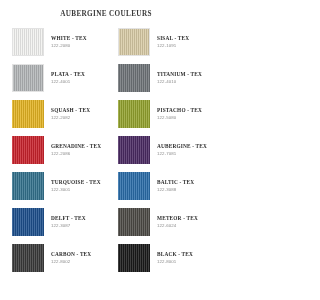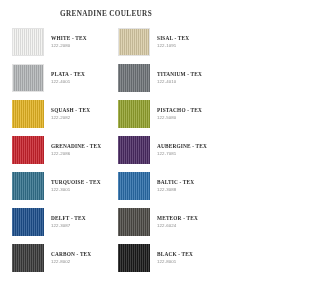--- a/index.html
+++ b/index.html
@@ -107,21 +107,21 @@
     color: #8a8a8a;
     margin-top: 1.5px;
     white-space: nowrap;
   }
 </style>
 </head>
 <body>
 
 <div class="sheet">
 
-  <div class="sheet-title">GRENADINE COULEURS</div>
+  <div class="sheet-title">AUBERGINE COULEURS</div>
 
   <div class="swatch-grid">
       <div class="swatch-cell">
         <div class="swatch-chip light-chip" style="background: rgb(242, 242, 240);"></div>
         <div class="swatch-text">
           <div class="swatch-name">WHITE - TEX</div>
           <div class="swatch-code">122-2080</div>
         </div>
       </div>
       <div class="swatch-cell">

